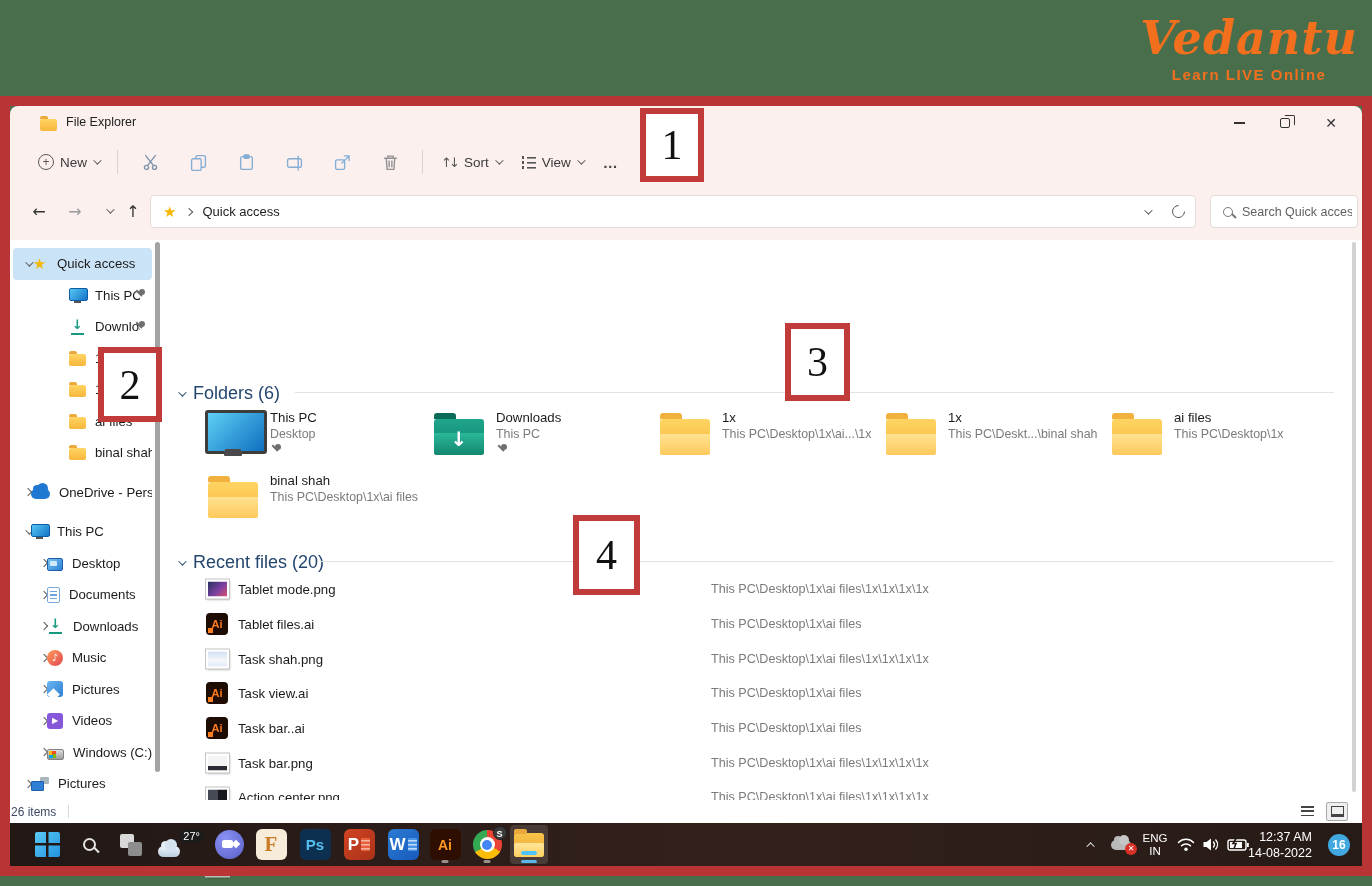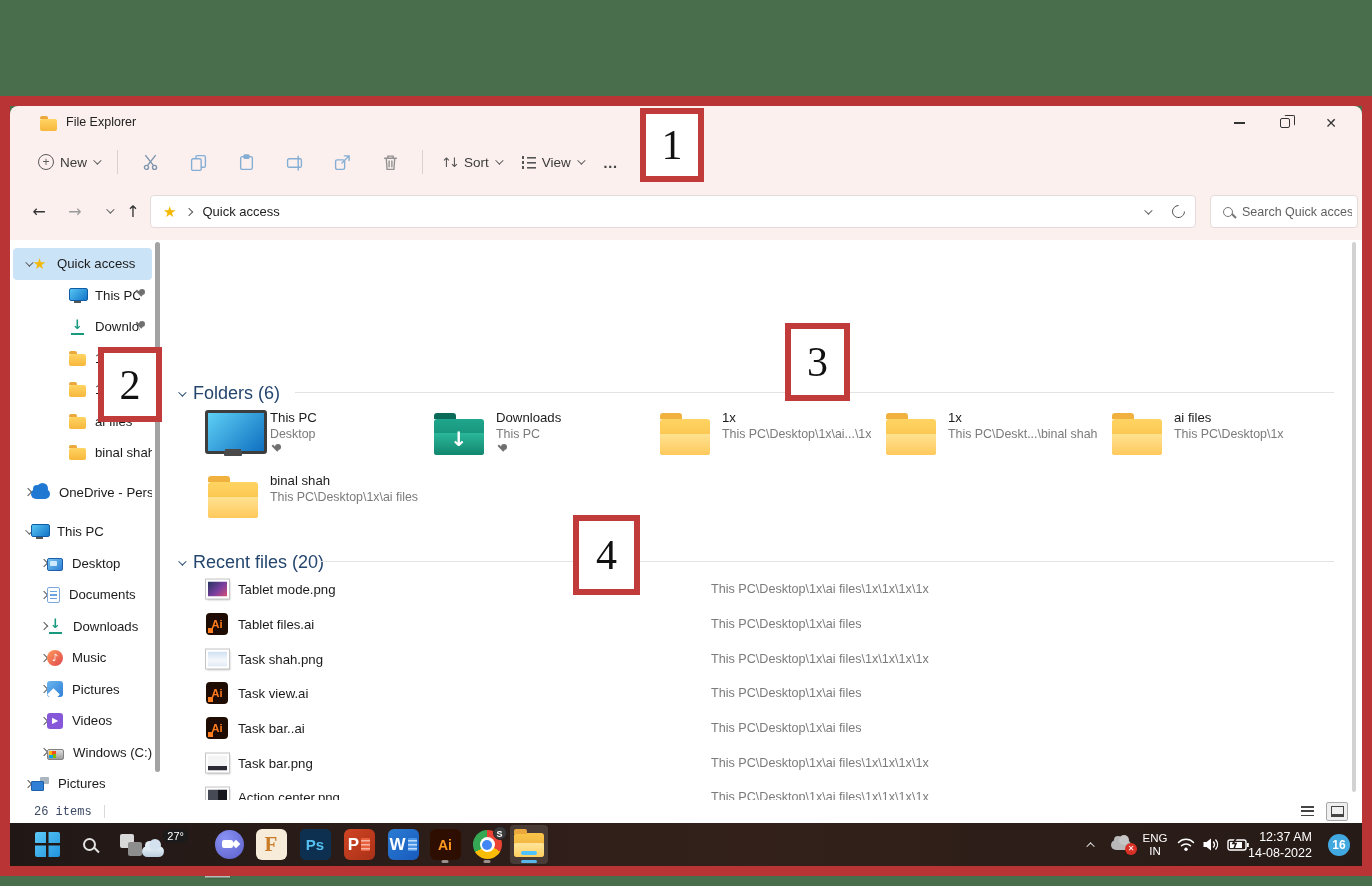--- a/index.html
+++ b/index.html
@@ -94,21 +94,21 @@
   .tile-loc { font-size:12.4px; color:#7b7b7b; line-height:16px; white-space:nowrap; }
   .tile .iconbox { width:56px; flex:none; display:flex; justify-content:center; }
 
   .recent-list { position:absolute; left:0; top:332px; right:0; }
   .rrow { height:34.7px; position:relative; }
   .rrow .ric { position:absolute; left:196px; top:50%; transform:translateY(-50%); }
   .rname { position:absolute; left:228px; top:50%; transform:translateY(-50%); font-size:13.2px; color:#1b1b1b; }
   .rpath { position:absolute; left:701px; top:50%; transform:translateY(-50%); font-size:12.6px; color:#7b7b7b; }
 
   .statusbar { position:absolute; left:0; right:0; bottom:0; height:23px; background:#fff; display:flex; align-items:center; font-size:12px; color:#3c4a66; }
-  .sb-count { margin-left:24px;font-family:Liberation Mono, monospace; }
+  .sb-count { margin-left:1px; }
   .sb-sep { width:1px; height:13px; background:#d9d9d9; margin-left:12px; }
   .sb-views { position:absolute; right:14px; display:flex; gap:8px; align-items:center; }
   .sb-btn { width:22px; height:19px; display:flex; align-items:center; justify-content:center; border-radius:2px; }
   .sb-btn.sel { background:#efefef; border:1px solid #a8a8a8; }
   .sb-lines { width:13px; height:11px; background:repeating-linear-gradient(#444 0 1.5px, transparent 1.5px 4.4px); }
   .sb-thumb { width:13px; height:11px; border:1.5px solid #444; border-bottom-width:3px; }
 
   
   .ic { display:inline-block; position:relative; flex:none; }
   .fold { position:relative; border-radius:2px; background:linear-gradient(180deg,#ffd463,#f7b73c); }
@@ -218,20 +218,24 @@
   .xbadge { position:absolute; right:-6px; bottom:-5px; width:12px; height:12px; border-radius:50%; background:#d93025; color:#fff; font-size:8px; line-height:12px; text-align:center; font-family:"DejaVu Sans",sans-serif; }
   .lang { font-size:11.5px; line-height:13px; text-align:center; }
   .clock { font-size:12.5px; line-height:16px; text-align:right; }
   .count-badge { width:22px; height:22px; border-radius:50%; background:#42a8e0; color:#fff; font-size:12px; font-weight:bold; display:flex; align-items:center; justify-content:center; }
 </style>
 </head>
 <body>
 
 <div class="desktop">
 
+  <div class="vedantu">
+    <div class="v-brand">Vedantu</div>
+    <div class="v-tag">Learn LIVE Online</div>
+  </div>
 
   <div class="window">
 
     <div class="titlebar">
       <span class="ic fold s16" style="position:absolute;left:18px;top:10px;"></span>
       <span class="tb-title">File Explorer</span>
       <div class="win-ctrls">
         <div class="wc">
             <span class="min-glyph"></span>
           </div>
@@ -559,21 +563,21 @@
   <div class="taskbar">
     <div class="tb-btn" style="left:18px;">
         <span class="winlogo"></span>
       </div>
     <div class="tb-btn" style="left:60px;">
         <span class="search-tb"></span>
       </div>
     <div class="tb-btn" style="left:102px;">
         <span class="taskview-tb"></span>
       </div>
-    <div class="tb-btn" style="left:126px;width:54px;">
+    <div class="tb-btn" style="left:142px;width:54px;">
       <span class="tb-weather">
         <span class="wcloud"></span>
         <span class="wtemp">27°</span>
       </span>
     </div>
     <div class="tb-btn" style="left:200px;">
         <span class="chat-tb"></span>
       </div>
     <div class="tb-btn" style="left:242px;">
         <span class="tile-app tile-f">F</span>

